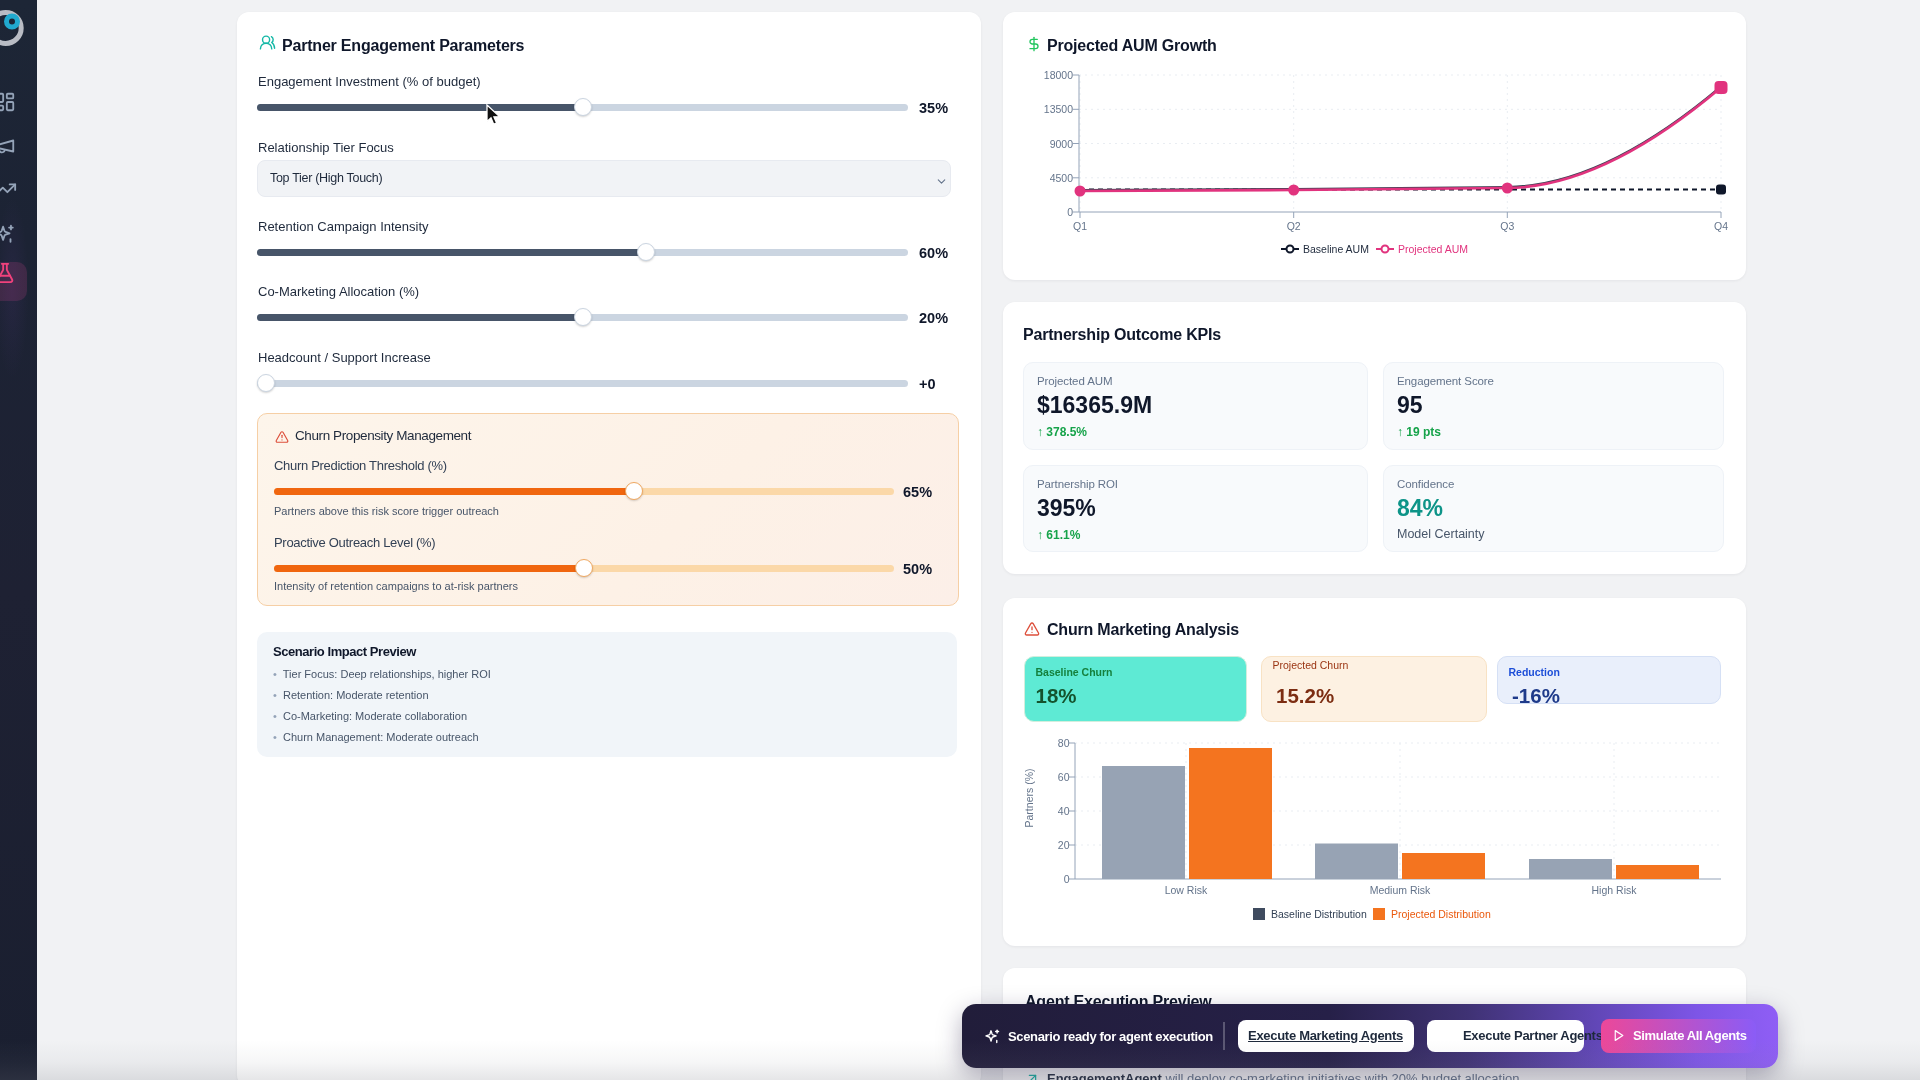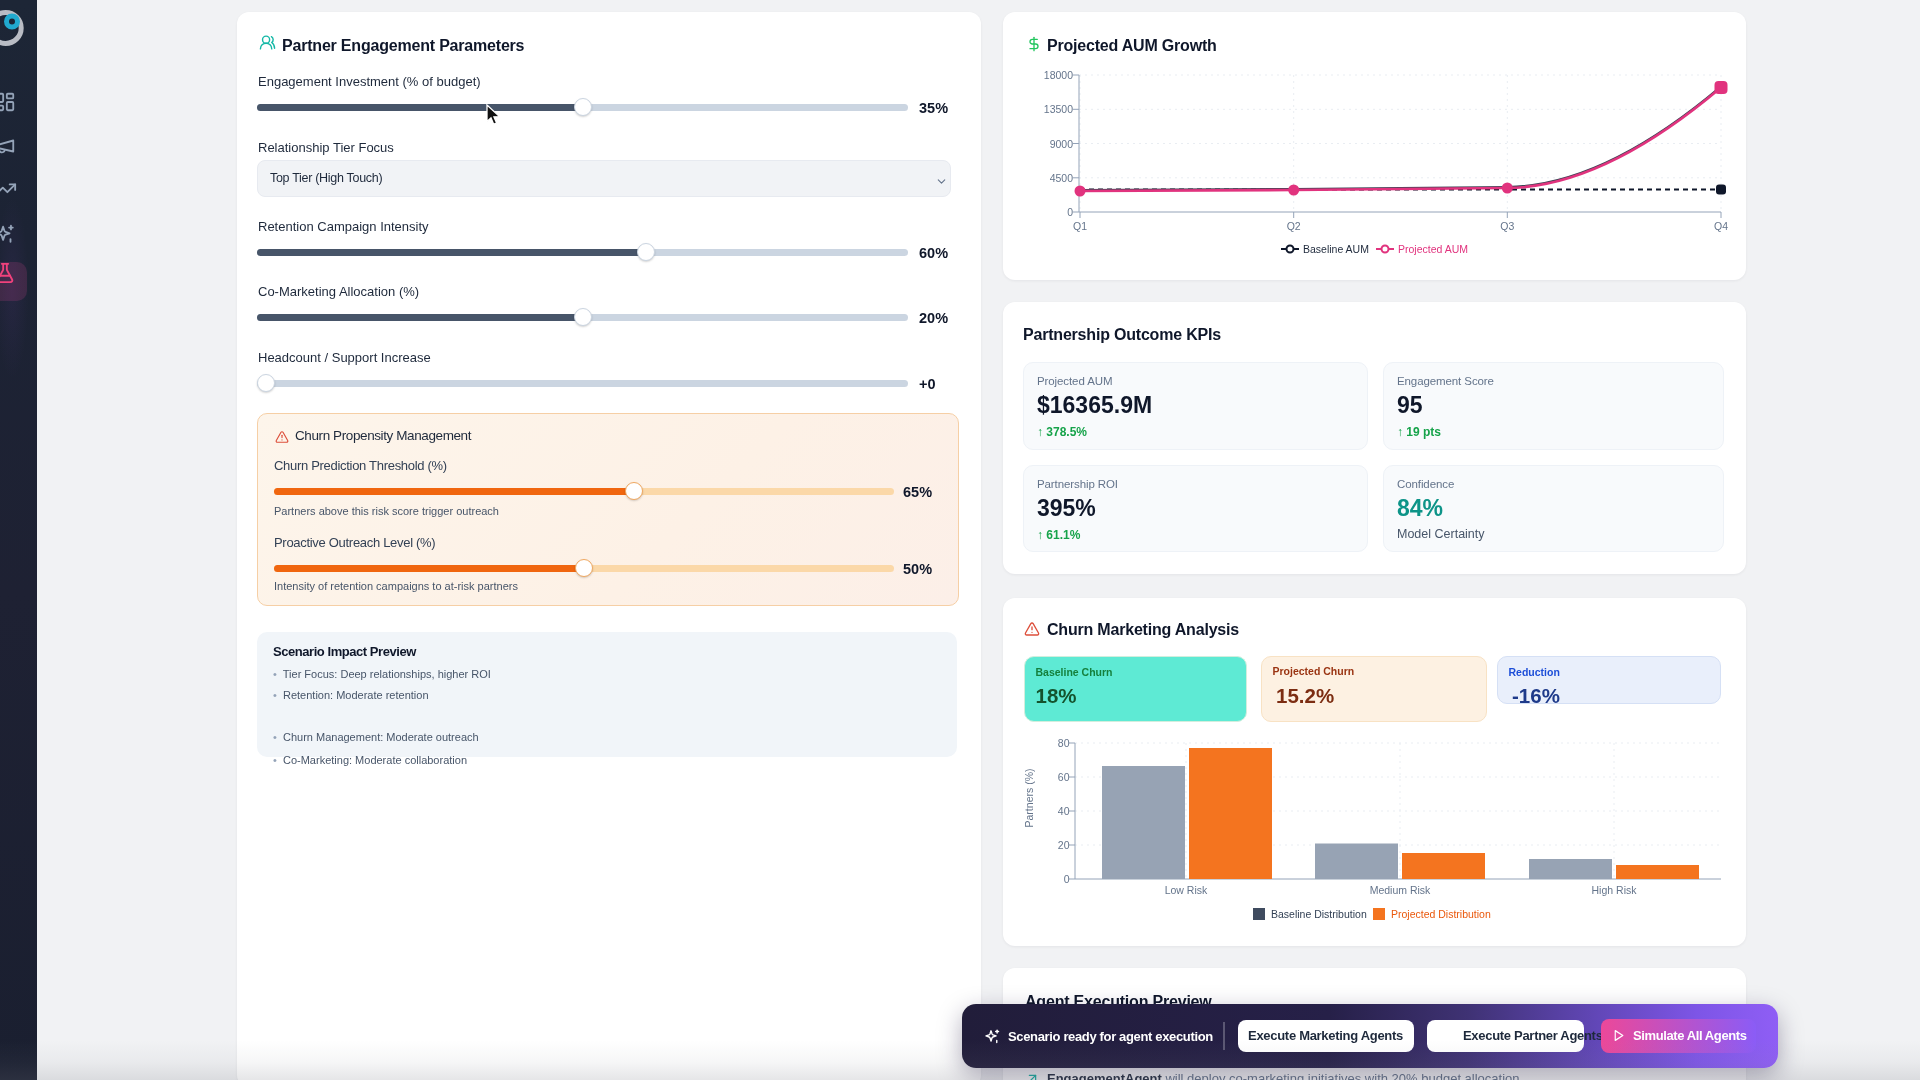--- a/index.html
+++ b/index.html
@@ -124,21 +124,21 @@
       <div class="abs" style="left:16px; top:151px; width:310px; height:7px; border-radius:4px 0 0 4px; background:#f0660f;"></div>
       <div class="thumb" style="left:317px; top:145px; border-color:#f0a860;"></div>
       <div class="val" style="left:645px; top:147px;">50%</div>
       <div class="abs" style="left:16px; top:166px; font-size:11px; color:#475569;">Intensity of retention campaigns to at-risk partners</div>
     </div>
 
     <div class="abs" style="left:20px; top:620px; width:700px; height:125px; background:#f1f5f9; border-radius:10px;">
       <div class="abs" style="left:16px; top:12px; font-size:13px; font-weight:700; letter-spacing:-0.45px; color:#0f172a;">Scenario Impact Preview</div>
       <div class="abs" style="left:16px; top:36px; font-size:11px; color:#475569;"><span style="color:#94a3b8;">•</span>&nbsp; Tier Focus: Deep relationships, higher ROI</div>
       <div class="abs" style="left:16px; top:57px; font-size:11px; color:#475569;"><span style="color:#94a3b8;">•</span>&nbsp; Retention: Moderate retention</div>
-      <div class="abs" style="left:16px; top:78px; font-size:11px; color:#475569;margin-top:44px;"><span style="color:#94a3b8;">•</span>&nbsp; Co-Marketing: Moderate collaboration</div>
+      <div class="abs" style="left:16px; top:78px; font-size:11px; color:#475569;"><span style="color:#94a3b8;">•</span>&nbsp; Co-Marketing: Moderate collaboration</div>
       <div class="abs" style="left:16px; top:99px; font-size:11px; color:#475569;"><span style="color:#94a3b8;">•</span>&nbsp; Churn Management: Moderate outreach</div>
     </div>
   </div>
 
   <div class="card" style="left:1003px; top:12px; width:743px; height:268px;">
     <svg class="abs" style="left:23px; top:24px;" width="16" height="16" viewBox="0 0 24 24" fill="none" stroke="#22c55e" stroke-width="2" stroke-linecap="round" stroke-linejoin="round">
       <line x1="12" x2="12" y1="2" y2="22"></line>
         <path d="M17 5H9.5a3.5 3.5 0 0 0 0 7h5a3.5 3.5 0 0 1 0 7H6"></path>
     </svg>
     <div class="ctitle" style="left:44px; top:25px;">Projected AUM Growth</div>
@@ -219,21 +219,21 @@
       <path d="m21.73 18-8-14a2 2 0 0 0-3.48 0l-8 14A2 2 0 0 0 4 21h16a2 2 0 0 0 1.73-3Z"></path>
         <path d="M12 9v4"></path>
         <path d="M12 17h.01"></path>
     </svg>
     <div class="ctitle" style="left:44px; top:23px;">Churn Marketing Analysis</div>
     <div class="ctile" style="left:21px; top:58px; width:223px; height:66px; background:#5eead4; border:1px solid #d2eedd;">
       <div class="abs" style="left:10.5px; top:9px; font-size:10.5px; font-weight:700; color:#15803d;">Baseline Churn</div>
       <div class="abs" style="left:10.5px; top:27px; font-size:20.5px; font-weight:700; color:#14532d;">18%</div>
     </div>
     <div class="ctile" style="left:258px; top:58px; width:226px; height:66px; background:#fdf1e2; border:1px solid #f8e2c4;">
-      <div class="abs" style="left:10.5px; top:8px; font-size:10.5px; font-weight:700; color:#9a3412;">Projected Churn</div>
+      <div class="abs" style="left:10.5px; top:2px; font-size:10.5px; font-weight:400; color:#9a3412;">Projected Churn</div>
       <div class="abs" style="left:14px; top:27px; font-size:20.5px; font-weight:700; color:#7c2d12;">15.2%</div>
     </div>
     <div class="ctile" style="left:486px; top:58px; width:224px; height:48px; background:#e9effb; border:1px solid #d5e0f5;margin-left:8px;">
       <div class="abs" style="left:10.5px; top:9px; font-size:10.5px; font-weight:700; color:#1d4ed8;">Reduction</div>
       <div class="abs" style="left:14px; top:27px; font-size:20.5px; font-weight:700; color:#1e3a8a;">-16%</div>
     </div>
   </div>
   <svg class="abs" style="left:1003px; top:598px;" width="743" height="348" viewBox="0 0 743 348">
     <g class="gridh">
       <line x1="72" y1="145" x2="718" y2="145"></line>
@@ -286,21 +286,21 @@
   <div class="abs" style="left:962px; top:1004px; width:816px; height:64px; border-radius:14px; background:linear-gradient(90deg,#211d3a 0%,#262048 45%,#3f3274 62%,#6247b8 78%,#7d55e6 90%,#8f5ef5 100%); box-shadow:0 8px 24px rgba(30,20,60,0.35);"></div>
   <div class="abs" id="barcontent" style="left:962px; top:1004px; width:816px; height:64px;">
     <svg class="abs" style="left:22px; top:24px;" width="17" height="17" viewBox="0 0 24 24" fill="none" stroke="#ffffff" stroke-width="2" stroke-linecap="round" stroke-linejoin="round">
       <path d="M9.9 4l1.5 4.5a2 2 0 0 0 1.2 1.2L17 11.2l-4.4 1.5a2 2 0 0 0-1.2 1.2L9.9 18.4l-1.5-4.5a2 2 0 0 0-1.2-1.2L2.8 11.2l4.4-1.5a2 2 0 0 0 1.2-1.2L9.9 4z"></path>
       <path d="M18.5 3v4"></path>
         <path d="M16.5 5h4"></path>
         <path d="M18 17.5v3"></path>
     </svg>
     <div class="abs" style="left:46px; top:25px; font-size:13px; font-weight:700; letter-spacing:-0.35px; color:#ffffff; white-space:nowrap;">Scenario ready for agent execution</div>
     <div class="abs" style="left:261px; top:18px; width:1.5px; height:28px; background:rgba(255,255,255,0.25);"></div>
-    <div class="abs" style="left:275.5px; top:15.5px; width:176px; height:32px; background:#ffffff; border-radius:8px; text-align:center; line-height:32px; font-size:13px; letter-spacing:-0.3px; font-weight:700; color:#1e293b; white-space:nowrap;">Execute Marketing Agents</div>
+    <div class="abs" style="left:275.5px; top:15.5px; width:176px; height:32px; background:#ffffff; border-radius:8px; text-align:center; line-height:32px; font-size:13px; letter-spacing:-0.3px; font-weight:700; color:#1e293b; white-space:nowrap;text-decoration:underline;">Execute Marketing Agents</div>
     <div class="abs" style="left:465px; top:15.5px; width:157px; height:32px; background:#ffffff; border-radius:8px; text-align:center; line-height:32px; font-size:13px; letter-spacing:-0.3px; font-weight:700; color:#1e293b; white-space:nowrap;padding-left:36px;">Execute Partner Agents</div>
     <div class="abs" style="left:639px; top:15px; width:155px; height:34px; background:linear-gradient(90deg,#ec4899,#8b5cf6); border-radius:8px;">
       <svg class="abs" style="left:11px; top:10px;" width="13" height="13" viewBox="0 0 24 24" fill="none" stroke="#ffffff" stroke-width="2.2" stroke-linecap="round" stroke-linejoin="round">
           <polygon points="6 3 20 12 6 21 6 3"></polygon>
         </svg>
       <div class="abs" style="left:32px; top:9px; font-size:13px; letter-spacing:-0.4px; font-weight:700; color:#ffffff; white-space:nowrap;">Simulate All Agents</div>
     </div>
   </div>
 
   <svg class="abs" style="left:485px; top:104px;" width="20" height="24" viewBox="0 0 20 24">

